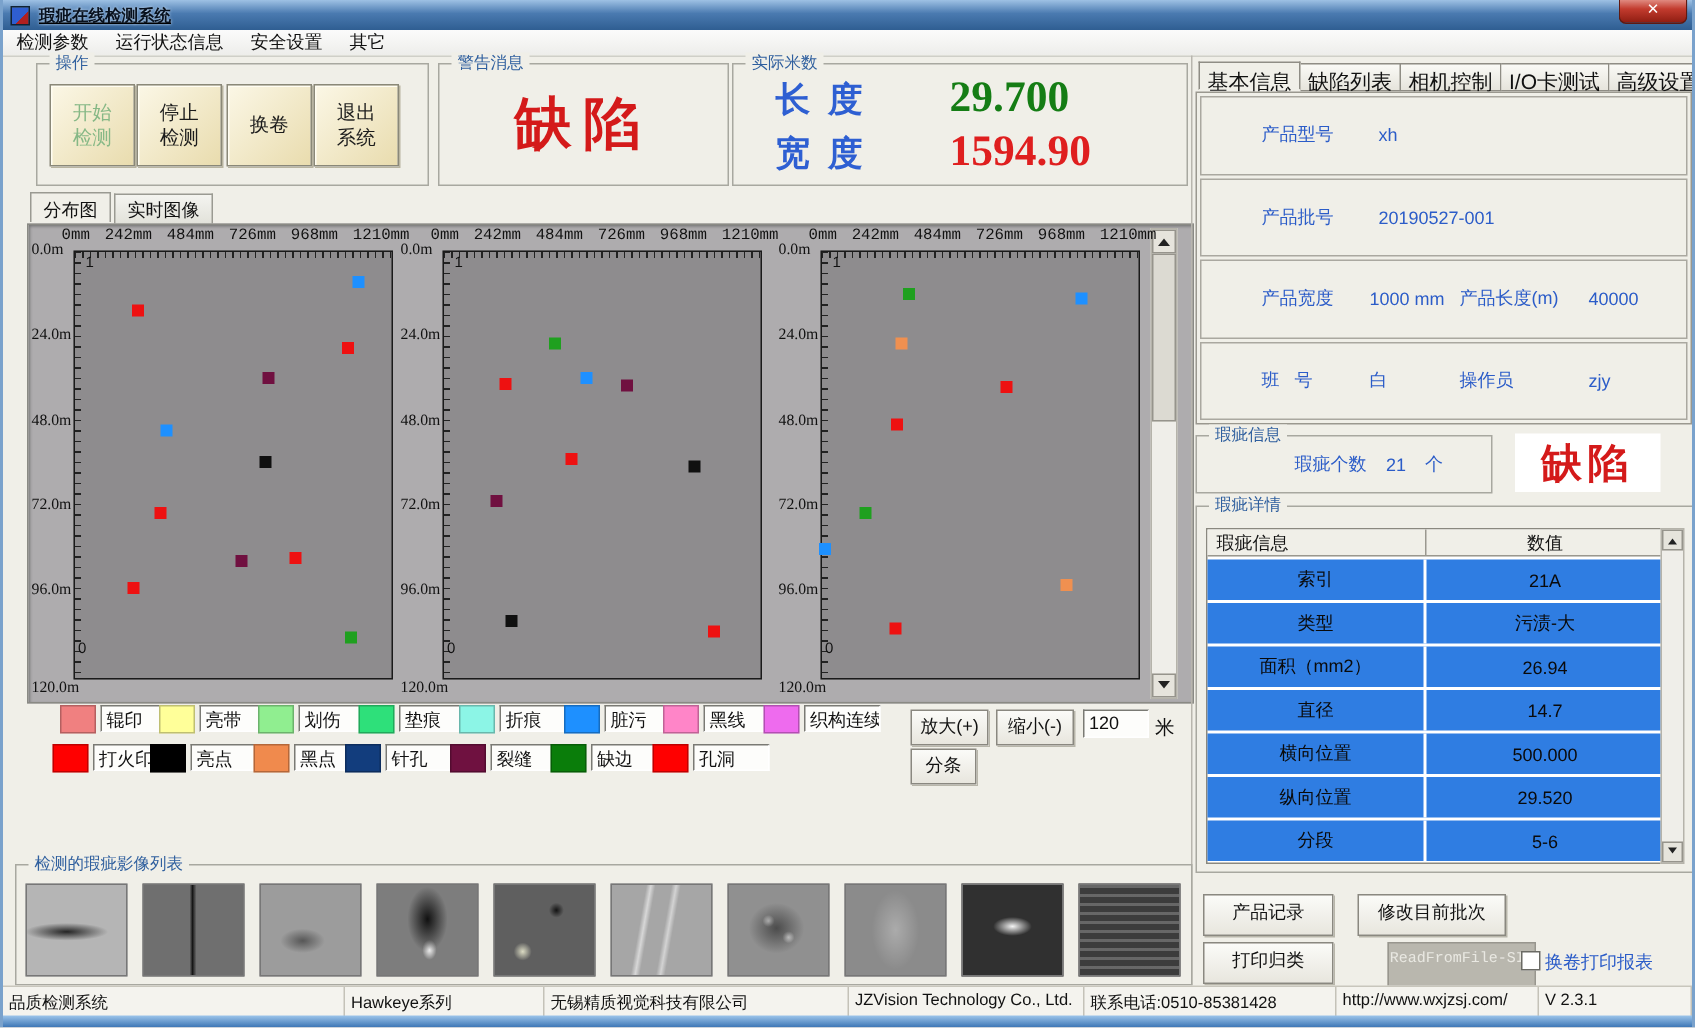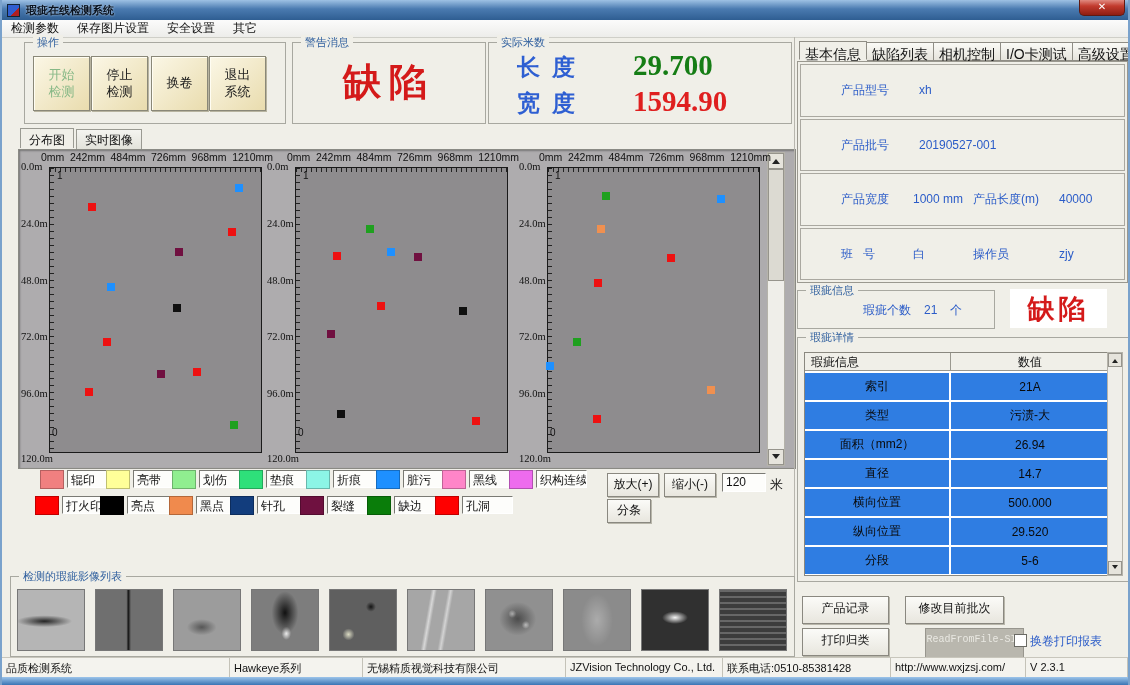--- a/index.html
+++ b/index.html
@@ -1,21 +1,21 @@
 <!DOCTYPE html>
 <html><head>
 <meta charset="utf-8">
 <style>
   html,body{margin:0;padding:0;background:#d8d8d8;}
   #win{position:relative;width:1130px;height:685px;overflow:hidden;
        font-family:"Liberation Sans","DejaVu Sans",sans-serif;
        background:#f0efe8;border-left:2px solid #7aa2cc;border-right:2px solid #7aa2cc;box-sizing:border-box;}
   
   .titlebar{position:absolute;left:0;top:0;width:100%;height:20px;
-    background:linear-gradient(#9ec1e4,#4a7ab0 45%,#2f5e92);display:flex;align-items:center;}
+    background:linear-gradient(#9ec1e4,#4a7ab0 45%,#2f5e92);display:flex;align-items:center;text-decoration:underline;}
   .app-icon{width:13px;height:13px;margin:0 6px 0 5px;background:linear-gradient(135deg,#2f5ed0 60%,#b02020 60%);
     border:1px solid #123;box-sizing:border-box;}
   .title-text{font-size:11px;color:#08111e;font-weight:bold;text-shadow:0 0 2px #cfe2f5;}
   .close-btn{position:absolute;right:3px;top:0;width:44px;height:15px;border-radius:0 0 5px 5px;
     background:linear-gradient(#e08a80,#c23b2e 40%,#8f1d12);border:1px solid #5f1a12;border-top:none;
     color:#fff;font-size:10px;line-height:14px;text-align:center;cursor:pointer;}
   
   .menubar{position:absolute;left:0;top:20px;width:100%;height:17px;background:linear-gradient(#fbfbfb,#ededea);
     border-bottom:1px solid #cfcfc8;display:flex;align-items:center;}
   .menu-item{font-size:12px;padding:0 9px;color:#111;cursor:default;}
@@ -37,21 +37,21 @@
   
   .vtabs{position:absolute;left:18px;top:129px;display:flex;height:20px;}
   .vtab{font-size:12px;padding:2px 8px 0 8px;border:1px solid #9a9a92;border-bottom:none;background:linear-gradient(#f4f4f0,#e2e2da);
     margin-right:2px;color:#111;cursor:pointer;}
   .vtab.active{background:#f0efe8;position:relative;top:-1px;padding-top:3px;}
   
   .plot-region{position:absolute;left:16px;top:149px;width:776px;height:318px;background:#aeacae;
     border:1px solid #8a8a84;box-shadow:inset 1px 1px 2px #777;}
   .chart-panel{position:absolute;top:0;width:242px;height:316px;}
   .xaxis{position:absolute;left:20px;top:1px;width:232px;display:flex;justify-content:space-between;
-    font-family:Liberation Sans, sans-serif;font-size:10.5px;color:#111;}
+    font-family:Liberation Mono, monospace;font-size:10.5px;color:#111;}
   .ylab{position:absolute;left:0;font-family:"Liberation Serif","DejaVu Serif",serif;font-size:10.5px;color:#111;}
   .plotarea{position:absolute;left:28px;top:17px;width:211px;height:284px;background:#8e8c8e;border:1px solid #1a1a1a;}
   .vticks{position:absolute;left:0;top:0;bottom:0;width:4px;background:repeating-linear-gradient(to bottom,#222 0 1px,transparent 1px 7px);}
   .hticks{position:absolute;left:0;top:0;right:0;height:4px;background:repeating-linear-gradient(to right,#222 0 1px,transparent 1px 5px);}
   .corner-top{position:absolute;left:7px;top:2px;font-size:10px;color:#111;}
   .corner-bottom{position:absolute;left:2px;bottom:14px;font-size:10px;color:#111;}
   .pt{position:absolute;width:8px;height:8px;transform:translate(-50%,-50%);}
   
   .sbar{position:absolute;right:10px;top:2px;width:16px;height:312px;background:#efeee9;border:1px solid #b5b3aa;}
   .sbtn{position:absolute;left:0;width:14px;height:14px;background:#e6e4dc;border:1px solid #96948c;}
@@ -118,21 +118,21 @@
 <div id="win">
 
   <div class="titlebar">
     <span class="app-icon"></span>
     <span class="title-text">瑕疵在线检测系统</span>
     <span class="close-btn">✕</span>
   </div>
 
   <div class="menubar" id="menubar">
       <div class="menu-item">检测参数</div>
-      <div class="menu-item">保存图片设置</div>
+      <div class="menu-item">运行状态信息</div>
       <div class="menu-item">安全设置</div>
       <div class="menu-item">其它</div>
     </div>
 
   <div class="gbox" style="left:22px;top:42px;width:260px;height:80px;">
     <span class="glabel">操作</span>
     <div id="op-buttons">
         <div class="op-btn disabled" style="left: 8px; text-align: center;">开始
 检测</div>
         <div class="op-btn" style="left: 66px;">停止

